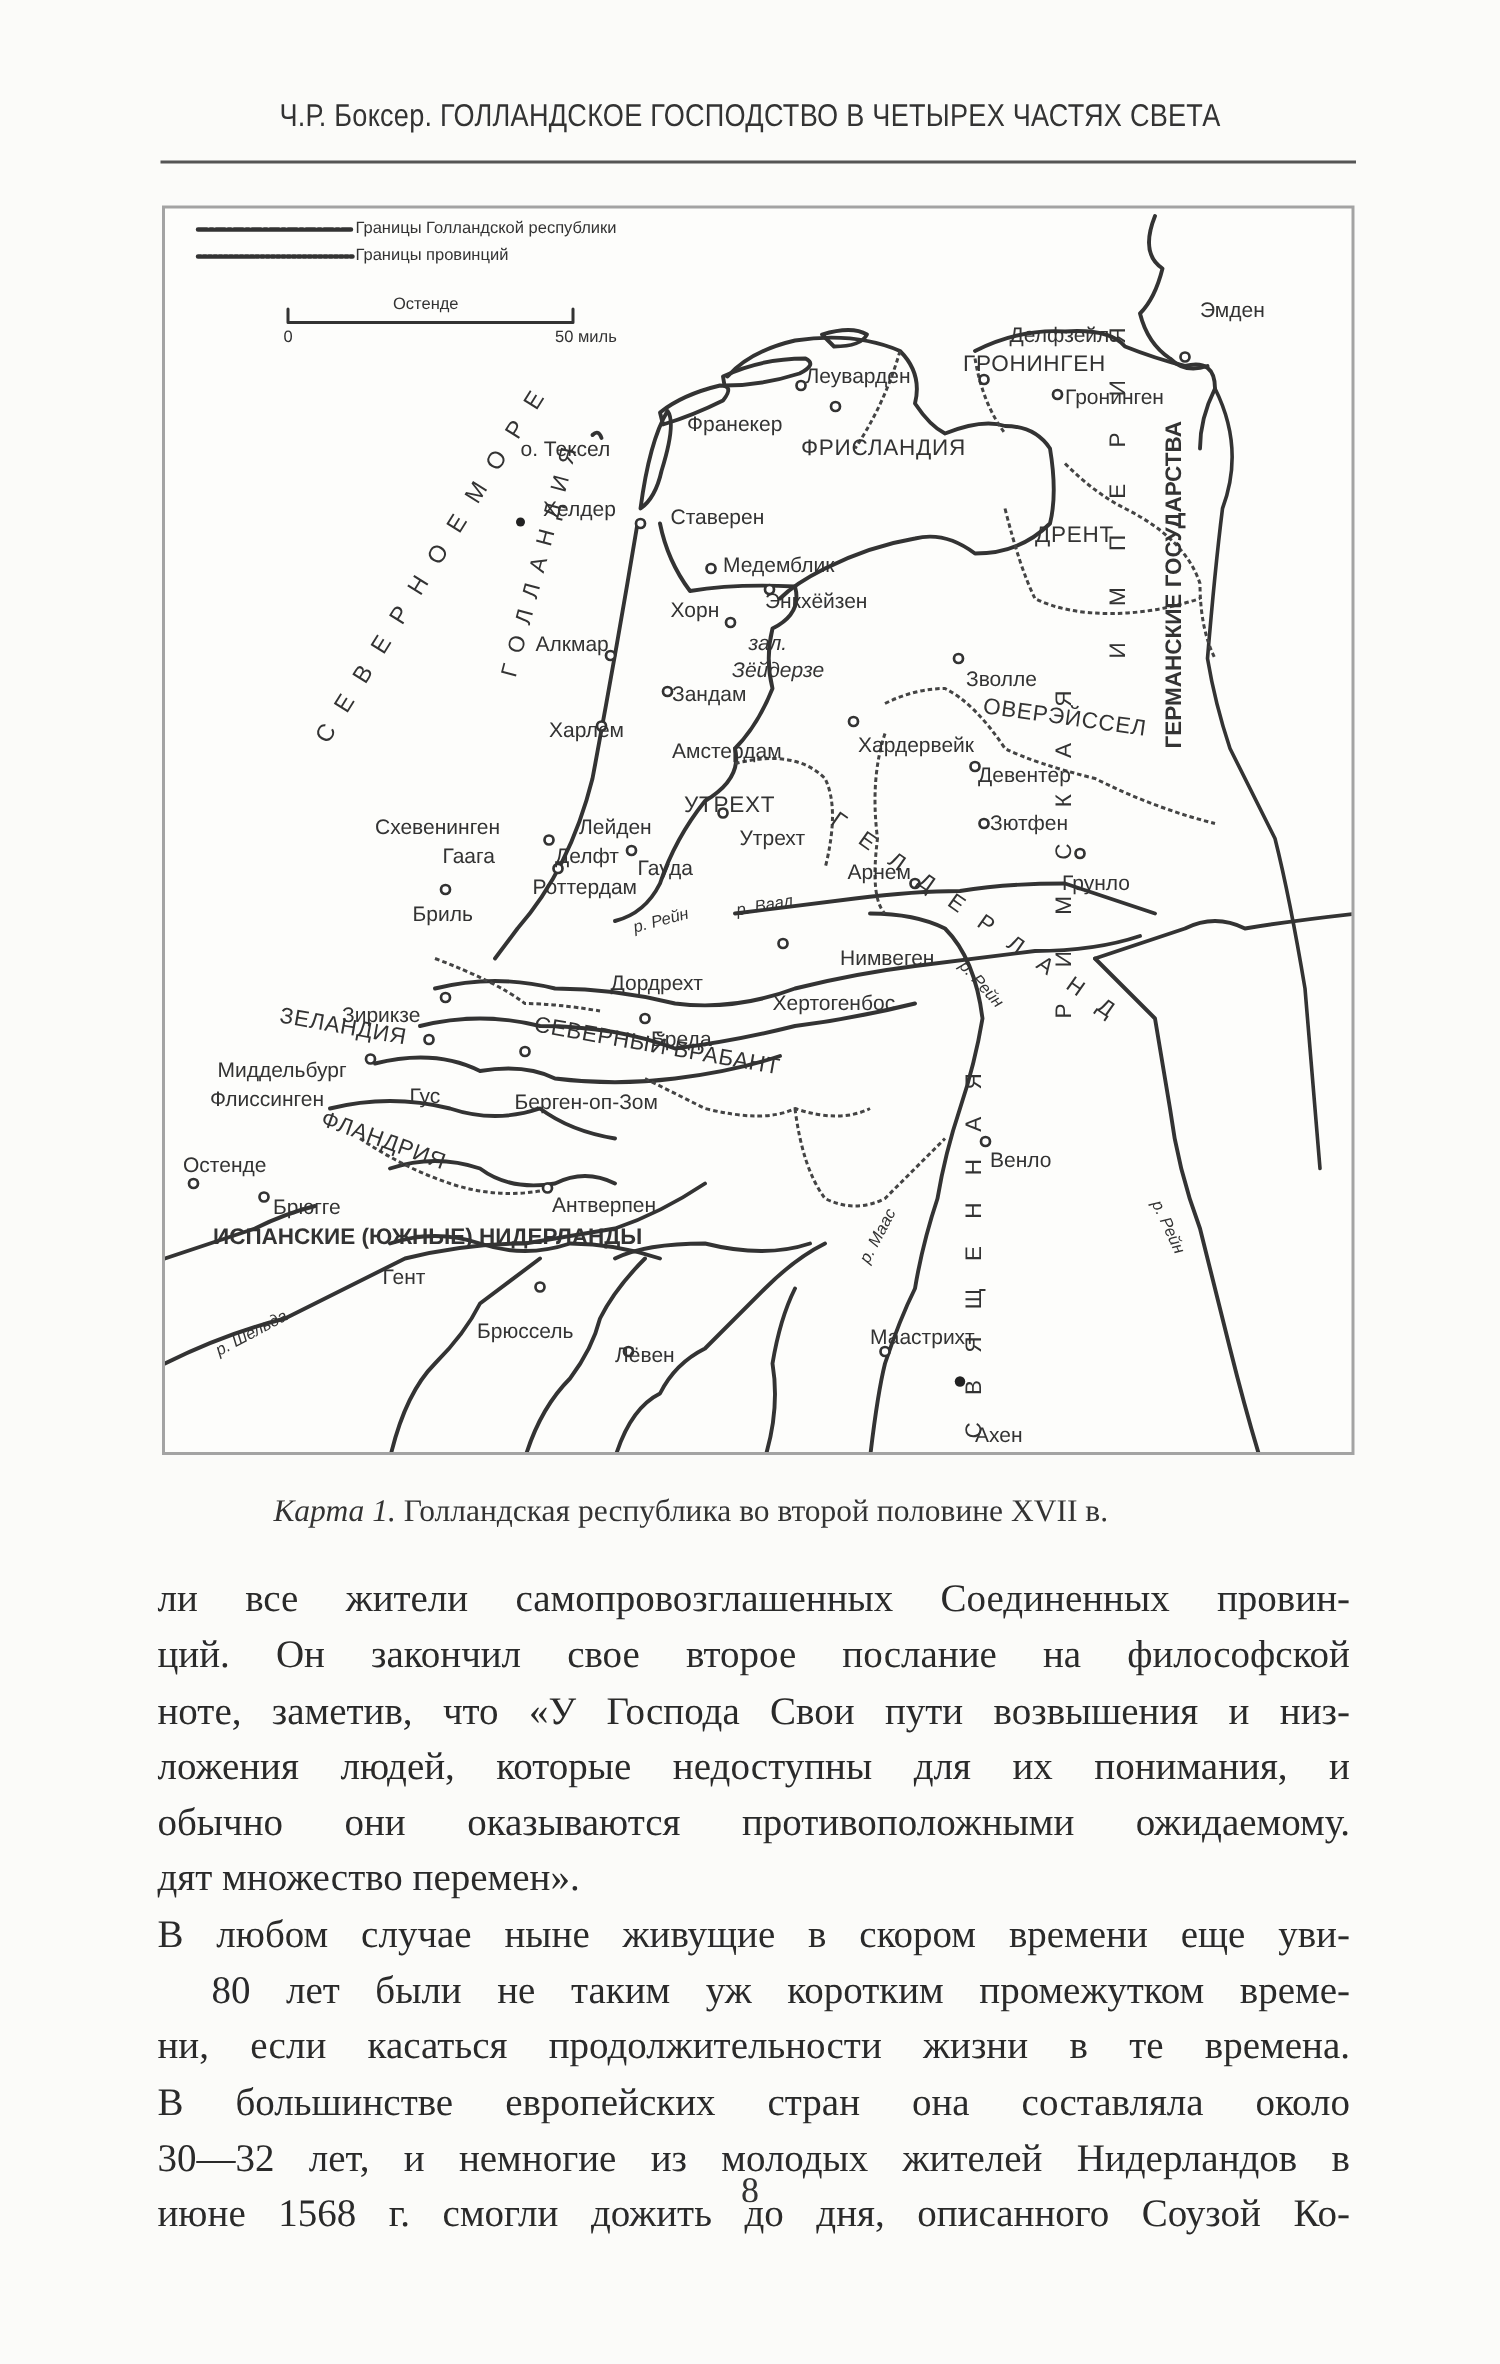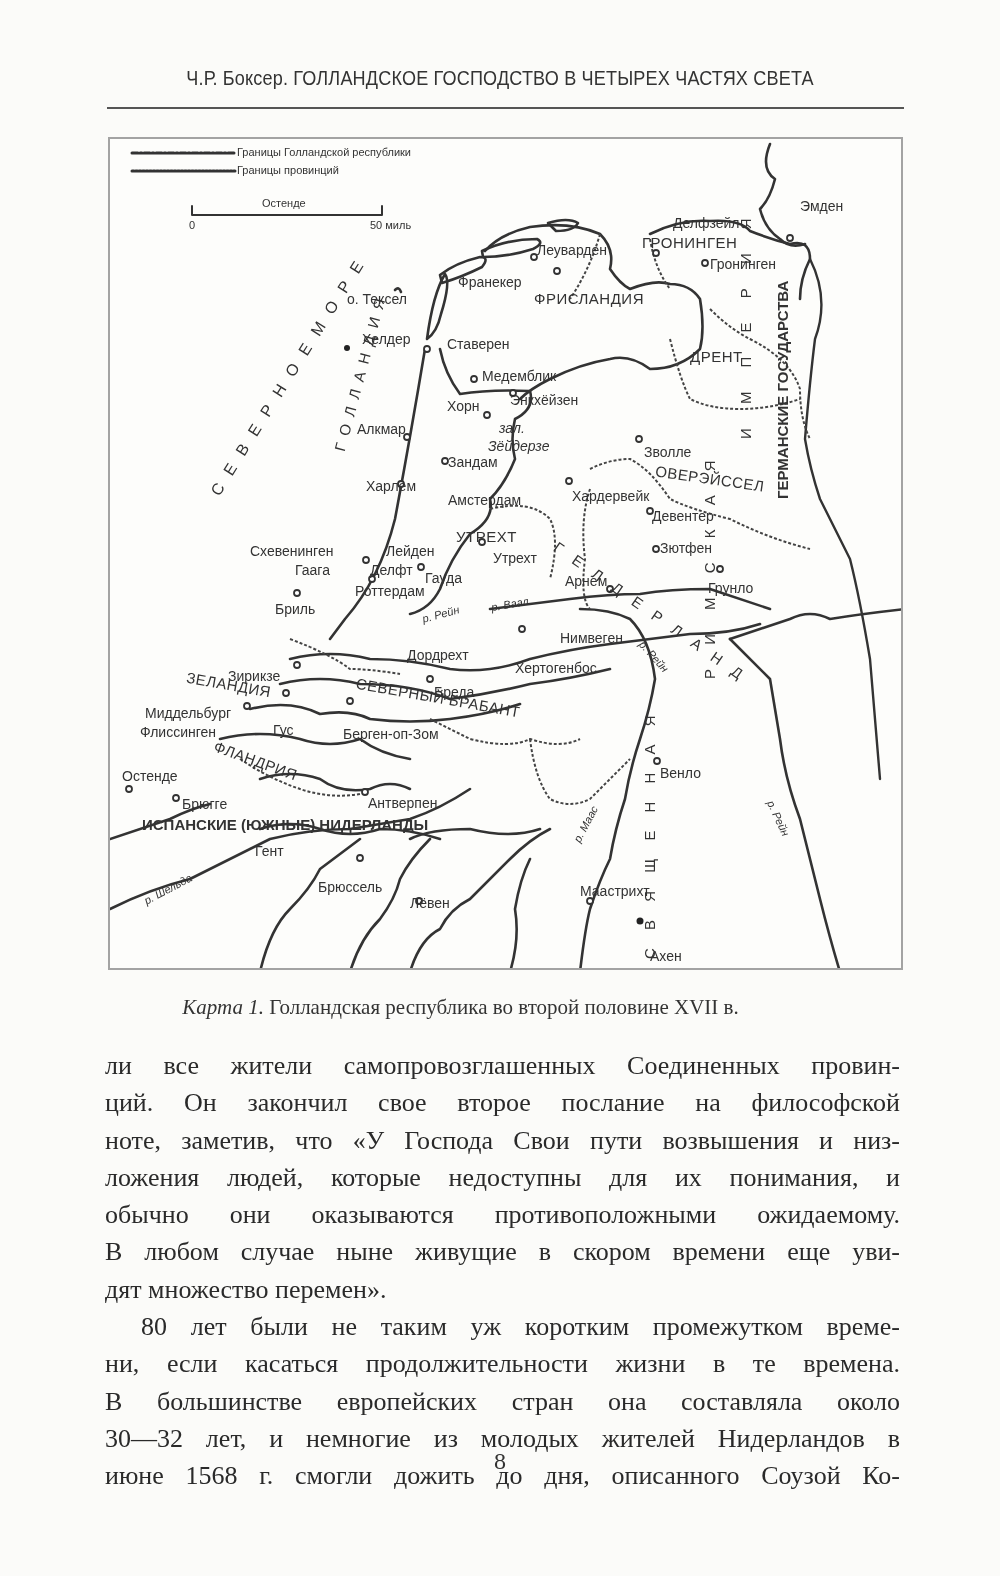--- a/index.html
+++ b/index.html
@@ -223,22 +223,22 @@
 </div>
 
 <div class="caption"><i>Карта 1.</i><span> Голландская республика во второй половине XVII в.</span></div>
 
 <div class="body-text">
   <span class="line">ли все жители самопровозглашенных Соединенных провин-</span>
   <span class="line">ций. Он закончил свое второе послание на философской</span>
   <span class="line">ноте, заметив, что «У Господа Свои пути возвышения и низ-</span>
   <span class="line">ложения людей, которые недоступны для их понимания, и</span>
   <span class="line">обычно они оказываются противоположными ожидаемому.</span>
+  <span class="line last">дят множество перемен».</span>
   <span class="line">В любом случае ныне живущие в скором времени еще уви-</span>
-  <span class="line last">дят множество перемен».</span>
   <span class="line indent">80 лет были не таким уж коротким промежутком време-</span>
   <span class="line">ни, если касаться продолжительности жизни в те времена.</span>
   <span class="line">В большинстве европейских стран она составляла около</span>
   <span class="line">30—32 лет, и немногие из молодых жителей Нидерландов в</span>
   <span class="line">июне 1568 г. смогли дожить до дня, описанного Соузой Ко-</span>
 </div>
 
 <div class="page-number">8</div>
 
 </body></html>

